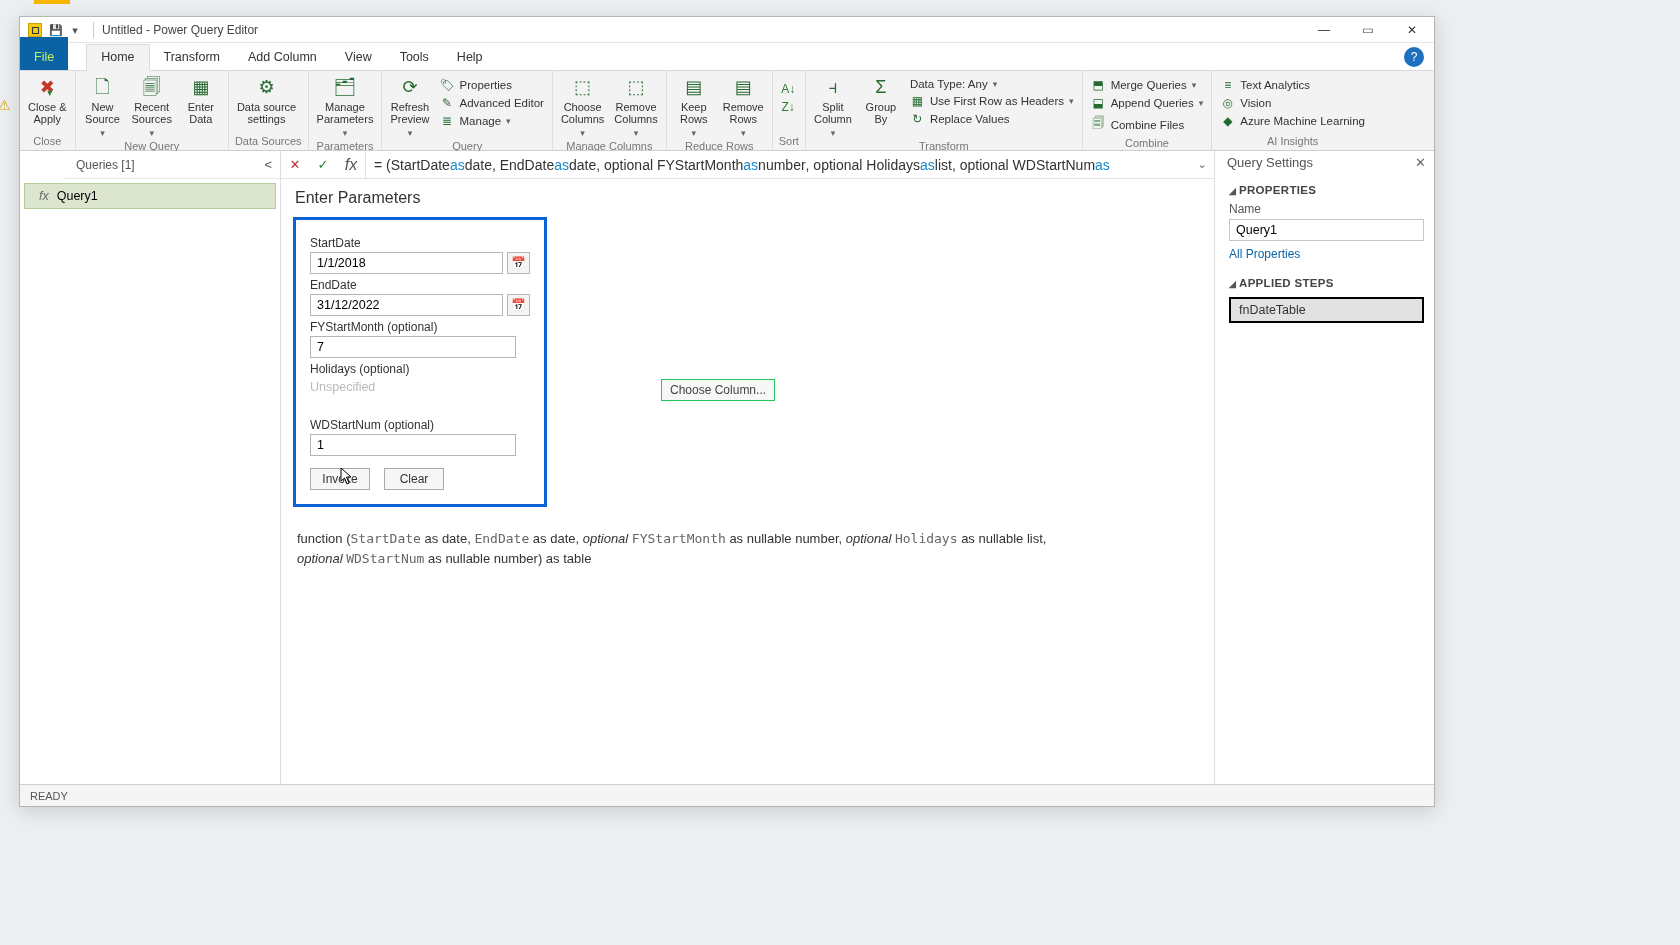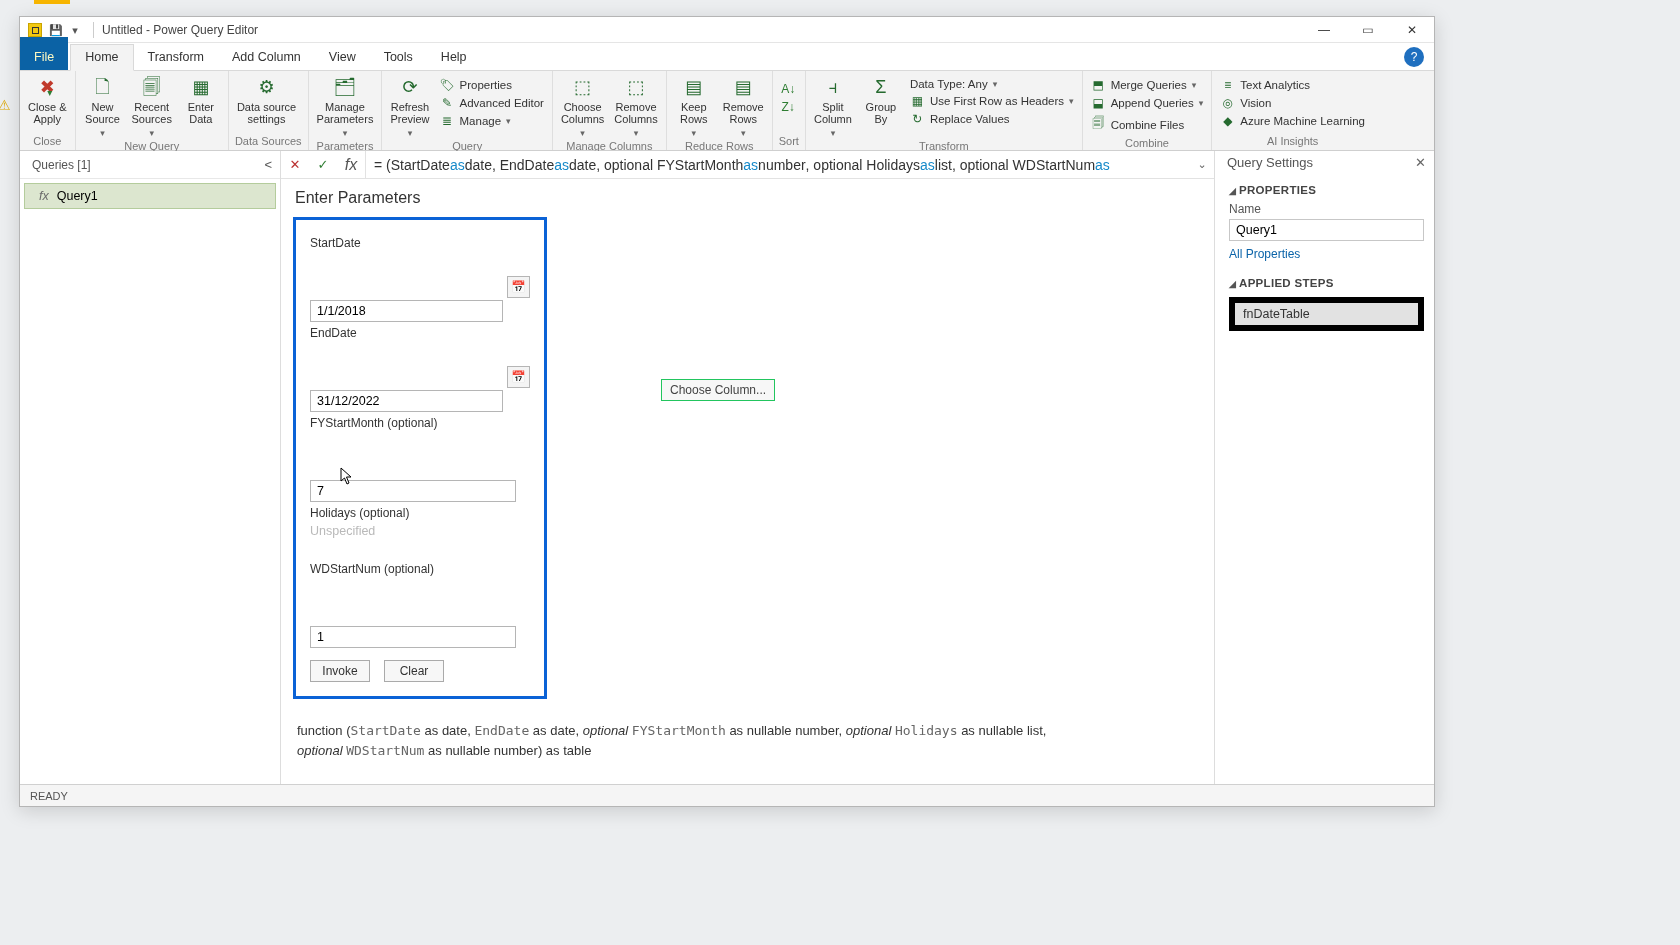--- a/index.html
+++ b/index.html
@@ -11,61 +11,61 @@
   .titlebar .appicon { width:14px; height:14px; background:#f2c811; margin:0 6px 0 8px; border:1px solid #c9a400; position:relative;}
   .titlebar .appicon::after{content:"";position:absolute;left:3px;top:3px;width:5px;height:5px;border:1px solid #333;}
   .titlebar .qat { display:flex; gap:3px; align-items:center; margin-right:6px;}
   .qat .q { width:16px; height:16px; line-height:16px; text-align:center; color:#555; font-size:11px;}
   .titlebar .sep{ width:1px; height:16px; background:#ccc; margin:0 4px;}
   .titlebar .title{ padding-left:4px; flex:1;}
   .titlebar .wctrl{ display:flex;}
   .titlebar .wbtn{ width:44px; height:26px; display:flex; align-items:center; justify-content:center; font-size:12px; color:#333;}
 
   .menurow { display:flex; align-items:flex-end; height:28px; background:#fff; border-bottom:1px solid #d9d9d9; font-size:12.5px; }
-  .menurow .file { background:#1f6b3a; color:#fef9c3; padding:13px 14px 6px; margin-right:2px;}
+  .menurow .file { background:#1f6b3a; color:#bef264; padding:13px 14px 6px; margin-right:18px;}
   .menurow .file.blue{background:#0b62a5;}
   .menurow .tab { padding:5px 14px 6px; color:#333; cursor:default;}
   .menurow .tab.active{ background:#f3f3f3; border:1px solid #d9d9d9; border-bottom:1px solid #f3f3f3; margin-bottom:-1px;}
   .menurow .spacer{flex:1;}
   .menurow .help{ width:20px;height:20px;border-radius:50%; background:#1f6fbf;color:#fff; display:flex;align-items:center;justify-content:center; font-size:12px; margin:0 10px 3px 0;}
 
   .ribbon{ display:flex; background:#f3f3f3; border-bottom:1px solid #cfcfcf; font-size:11px; color:#333; height:80px;}
   .rgroup{ display:flex; flex-direction:column; border-right:1px solid #dedede; padding:0 6px;}
   .rgroup .body{ display:flex; align-items:flex-start; gap:6px; flex:1; padding-top:4px;}
   .rgroup .glabel{ text-align:center; color:#777; font-size:11px; padding:1px 0 3px;}
   .big{ display:flex; flex-direction:column; align-items:center; gap:2px; padding:0 2px; min-width:42px; text-align:center; line-height:12px;}
   .big .ic{ width:28px; height:24px; display:flex; align-items:center; justify-content:center; font-size:18px; color:#256a2f;}
   .col{ display:flex; flex-direction:column; gap:2px; padding-top:2px;}
   .item{ display:flex; align-items:center; gap:5px; font-size:11.5px; color:#333; padding:1px 2px; white-space:nowrap;}
   .item .si{ width:15px; text-align:center; color:#256a2f; font-size:12px;}
   .caret::after{ content:" ▾"; color:#666; font-size:9px;}
 
   .workarea{ flex:1; display:flex; min-height:0; background:#fff;}
   .queries{ width:261px; border-right:1px solid #ddd; display:flex; flex-direction:column; font-size:12px;}
-  .queries .hdr{ display:flex; align-items:center; justify-content:space-between; padding:6px 8px 6px 12px; color:#555; border-bottom:1px solid #e8e8e8;}
+  .queries .hdr{ display:flex; align-items:center; justify-content:space-between; padding:6px 8px 6px 12px; color:#555; border-bottom:1px solid #e8e8e8;margin-left:44px;}
   .queries .hdr .coll{ font-size:13px; color:#555;}
   .queries .qitem{ display:flex; align-items:center; gap:8px; padding:5px 10px 5px 14px; background:#dce6cf; border:1px solid #b4cc9c; margin:4px 4px 0; font-size:12.5px;}
   .queries .qitem .fx{ font-style:italic; color:#6b6b6b;}
 
   .center{ flex:1; display:flex; flex-direction:column; min-width:0;}
   .formularow{ display:flex; align-items:center; height:28px; border-bottom:1px solid #e2e2e2;}
   .formularow .fbtn{ width:28px; height:28px; display:flex; align-items:center; justify-content:center; color:#666; font-size:13px;}
   .formularow .fbtn.cancel{ color:#b33;}
   .formularow .fbtn.commit{ color:#2e7d32;}
   .formularow .fx{ font-style:italic; color:#555; width:28px; text-align:center;}
   .formularow .fbox{ flex:1; display:flex; align-items:center; padding:0 8px; font-family:Consolas,monospace; font-size:14px; color:#333; height:100%; border-left:1px solid #e2e2e2; overflow:hidden; white-space:nowrap;}
   .formularow .fbox .kw{ color:#1589c9;}
   .formularow .expand{ width:24px; text-align:center; color:#666; font-size:11px;}
 
   .mainbody{ flex:1; overflow:auto; padding:10px 12px 20px; font-size:12px; color:#333;}
   .enterhdr{ font-size:16px; color:#333; margin:0 0 10px 2px;}
   .parambox{ border:3px solid #0b62d6; padding:12px 14px 14px; width:254px;}
   .plabel{ font-size:12px; color:#333; margin:4px 0 2px;}
   .prow{ display:flex; align-items:center; gap:4px;}
-  .pin{ width:200px; height:22px; border:1px solid #b5b5b5; padding:0 6px; font-size:12.5px;margin-top:48px;}
+  .pin{ width:200px; height:22px; border:1px solid #b5b5b5; padding:0 6px; font-size:12.5px;}
   .pin.wide{width:206px;}
   .pin.full{width:206px;}
   .pin::placeholder{color:#aaa;}
   .calbtn{ width:24px; height:22px; border:1px solid #b5b5b5; background:#f4f4f4; display:flex; align-items:center; justify-content:center; font-size:12px; color:#555;}
   .unspec{ color:#b9b9b9; font-size:12.5px; padding:2px 0 6px;}
   .choosecol{ position:absolute; border:1px solid #22c55e; background:#f7f7f7; padding:3px 8px; font-size:12px; color:#444;}
   .brow{ display:flex; gap:14px; margin-top:12px;}
   .pbtn{ border:1px solid #aaa; background:#f7f7f7; padding:3px 0; width:60px; font-size:12px; color:#333; text-align:center;}
 
   .sigline{ font-size:13px; color:#333; margin:22px 4px 0; line-height:20px; font-family:"Segoe UI";}
@@ -73,21 +73,21 @@
   .sigline .ital{ font-style:italic;}
 
   .settings{ width:220px; border-left:1px solid #ddd; font-size:12px; color:#333; display:flex; flex-direction:column;}
   .settings .shdr{ display:flex; align-items:flex-end; justify-content:space-between; padding:4px 8px 4px 12px; color:#555; font-size:13px;}
   .settings .shdr .x{ color:#666; font-size:13px;}
   .settings .sect{ padding:4px 10px 6px 14px;}
   .settings .sectlbl{ font-size:11.5px; font-weight:bold; color:#444; letter-spacing:.3px; padding:6px 0 4px;}
   .settings .sectlbl::before{ content:"◢ "; color:#555; font-size:9px;}
   .settings input.name{ width:100%; height:22px; border:1px solid #c7c7c7; padding:0 6px; font-size:12.5px;}
   .settings .link{ color:#0a63a8; padding-top:6px;}
-  .settings .step{ background:#e2e2e2; border:6px solid #000000; padding:4px 8px; margin-top:4px; font-size:12.5px;}
+  .settings .step{ background:#e2e2e2; border:2px solid #000000; padding:4px 8px; margin-top:4px; font-size:12.5px;}
 
   .status{ height:22px; border-top:1px solid #d0d0d0; background:#f5f5f5; font-size:11px; color:#555; display:flex; align-items:center; padding:0 10px;}
   .cursor-img{position:absolute; width:15px; height:19px; pointer-events:none;}
   .cursor-img svg{display:block;}
   .yellow-tri{ position:absolute; left:-2px; top:96px; width:16px; height:16px;}
   .yellow-tri::before{content:"⚠"; color:#d9a400; font-size:14px;}
 </style>
 </head>
 <body>
 

